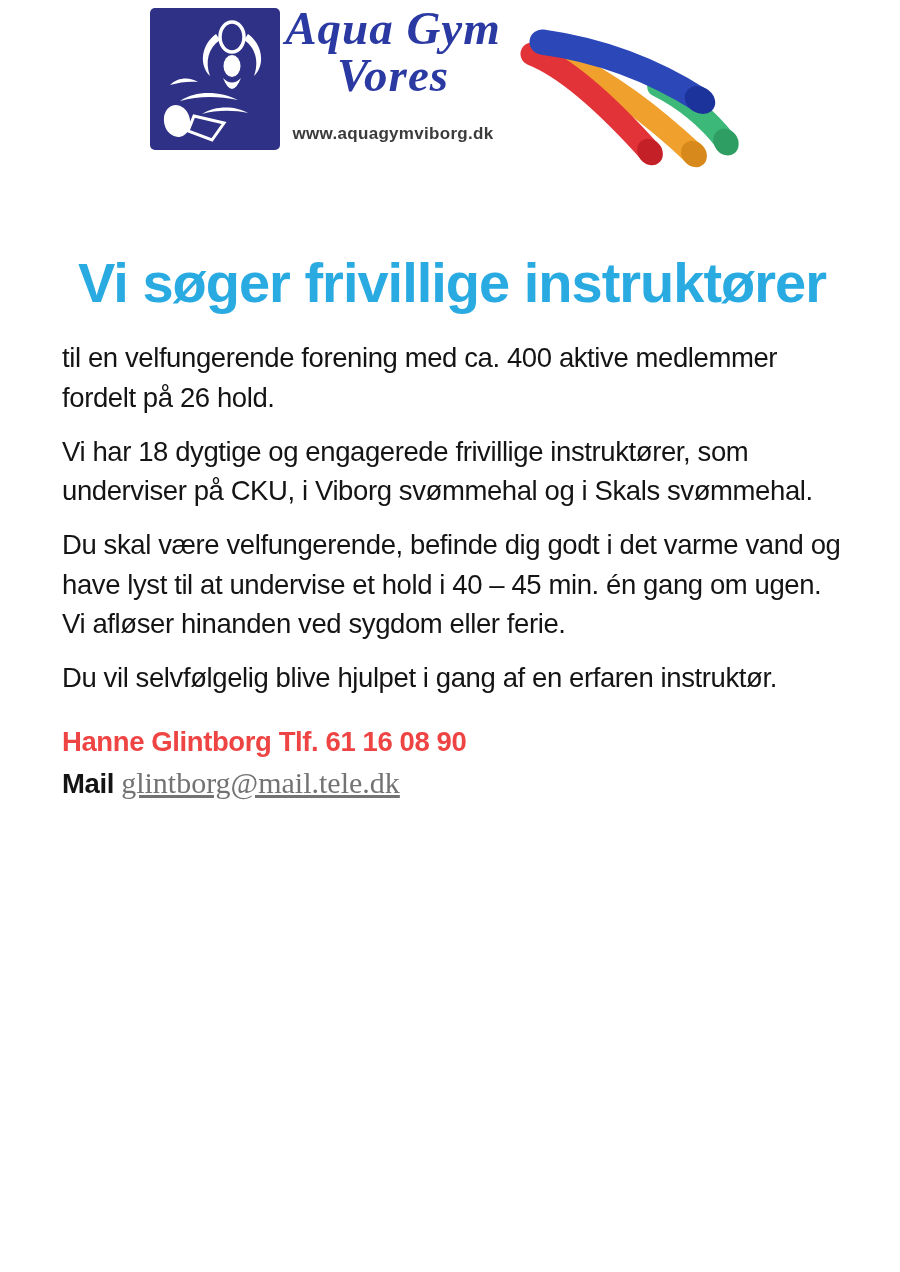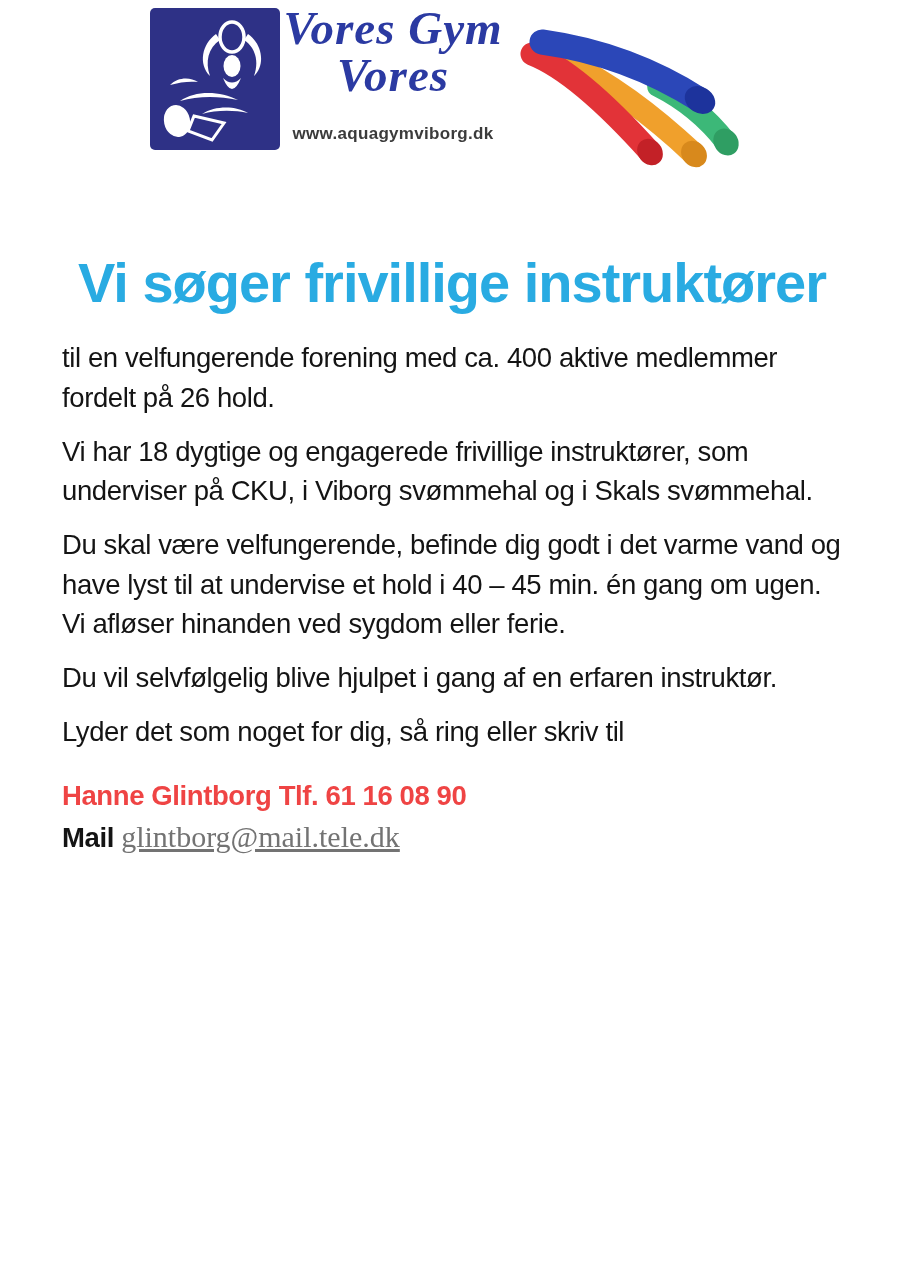--- a/index.html
+++ b/index.html
@@ -98,21 +98,21 @@
       <path d="M 30,93 C 46,82 70,83 88,92 C 68,88 48,88 30,93 Z" fill="#ffffff"></path>
       <path d="M 52,106 C 66,97 86,98 98,105 C 84,102 66,102 52,106 Z" fill="#ffffff"></path>
 
       <ellipse cx="27" cy="113" rx="13" ry="16" fill="#ffffff" transform="rotate(-12 27 113)"></ellipse>
 
       <path d="M 44,108 L 74,115 L 62,132 L 38,123 Z" fill="none" stroke="#ffffff" stroke-width="3"></path>
     </svg>
   </div>
 
   <div class="wordmark">
-    <div class="brand-line1">Vores Gym</div>
+    <div class="brand-line1">Aqua Gym</div>
     <div class="brand-line2">Vores</div>
     <div class="website">www.aquagymviborg.dk</div>
   </div>
 
   <div class="noodles">
     <svg width="275" height="158" viewBox="0 0 275 158">
 
       <path d="M 140,72 Q 180,92 208,128" stroke="#3cb878" stroke-width="22" fill="none" stroke-linecap="round"></path>
       <ellipse cx="208" cy="128" rx="12" ry="14" fill="#2f9e63" transform="rotate(-35 208 128)"></ellipse>
 
@@ -129,21 +129,20 @@
 </div>
 
 <div class="main">
 
   <h1 class="headline">Vi søger frivillige instruktører</h1>
 
   <p class="body-par">til en velfungerende forening med ca. 400 aktive medlemmer fordelt på 26 hold.</p>
   <p class="body-par">Vi har 18 dygtige og engagerede frivillige instruktører, som underviser på CKU, i Viborg svømmehal og i Skals svømmehal.</p>
   <p class="body-par">Du skal være velfungerende, befinde dig godt i det varme vand og have lyst til at undervise et hold i 40 – 45 min. én gang om ugen. Vi afløser hinanden ved sygdom eller ferie.</p>
   <p class="body-par">Du vil selvfølgelig blive hjulpet i gang af en erfaren instruktør.</p>
-  <p class="body-par">Lyder det som noget for dig, så ring eller skriv til</p>
 
   <div class="contact">
     <div class="contact-name">Hanne Glintborg Tlf. 61 16 08 90</div>
     <div class="mail-line">
       <span>Mail </span><a class="email-link" href="#">glintborg@mail.tele.dk</a>
     </div>
   </div>
 
 </div>
 

